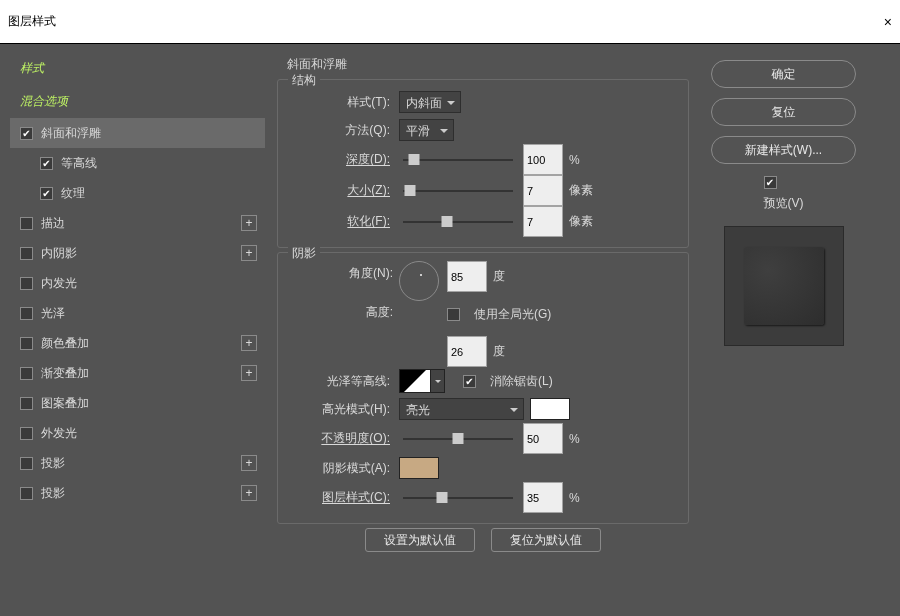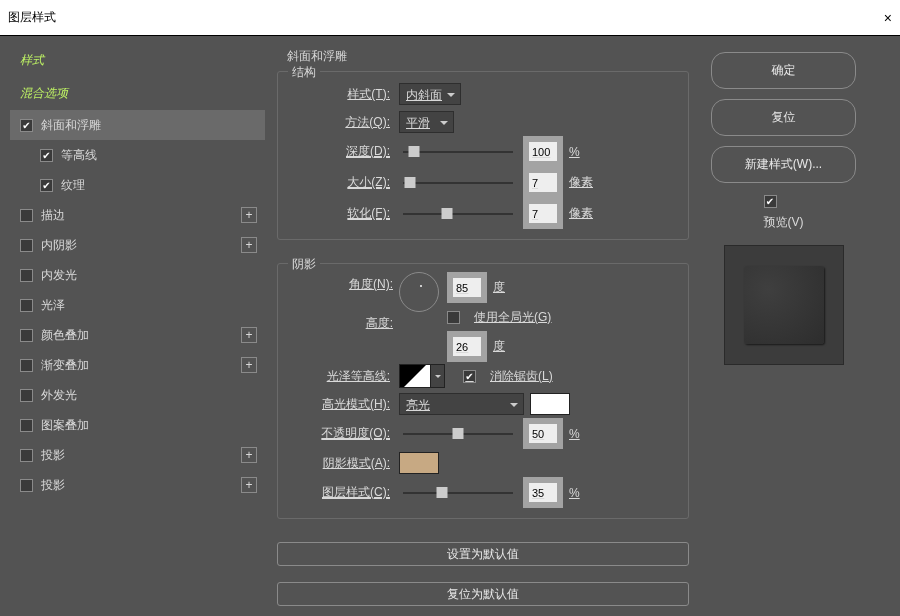--- a/index.html
+++ b/index.html
@@ -1,61 +1,61 @@
 <!DOCTYPE html>
 <html><head>
   <meta charset="utf-8">
   <style>
     * { box-sizing: border-box; margin: 0; padding: 0; font-family: "Microsoft YaHei", sans-serif; }
     body { background: #535353; color: #d9d9d9; font-size: 12px; width: 900px; height: 616px; overflow: hidden; }
-    .titlebar { height: 36px; background: #fff; display: flex; align-items: center; padding: 0 8px; color: #000; justify-content: space-between; border-bottom: 1px solid #000; }
+    .titlebar { height: 44px; background: #fff; display: flex; align-items: center; padding: 0 8px; color: #000; justify-content: space-between; border-bottom: 1px solid #000; }
     .titlebar .close { font-size: 14px; cursor: pointer; }
     .main { display: flex; height: 588px; background: #535353; padding: 8px 10px; gap: 8px; }
     .left-col { width: 255px; display: flex; flex-direction: column; }
     .style-list { flex: 1; }
     .list-header { padding: 8px 10px; color: #bef264; font-style: italic; }
     .list-item { display: flex; align-items: center; padding: 5px 10px; position: relative; min-height: 30px; }
     .list-item.selected { background: #6a6a6a; }
     .list-item.sub { padding-left: 30px; }
     .chk { width: 13px; height: 13px; border: 1px solid #8a8a8a; margin-right: 8px; display: inline-flex; align-items: center; justify-content: center; background: #3a3a3a; font-size: 10px; }
     .chk.checked::after { content: "✔"; color: #fff; font-size: 10px; }
     .plus { position: absolute; right: 8px; width: 16px; height: 16px; border: 1px solid #8a8a8a; display: flex; align-items: center; justify-content: center; font-size: 12px; }
     .left-footer { height: 28px; display: flex; align-items: center; padding: 0 10px; gap: 12px; color: #aaa; justify-content: space-between;}
     .left-footer .group { display:flex; gap:10px; align-items:center;}
     .center-col { width: 420px; padding: 0 4px; }
     .group-title { padding: 4px 0 2px 10px; color: #d9d9d9; }
-    .fieldset { border: 1px solid #6a6a6a; border-radius: 3px; margin: 4px 0 23px 0; padding: 8px 10px 10px 10px; position: relative; }
+    .fieldset { border: 1px solid #6a6a6a; border-radius: 3px; margin: 4px 0 4px 0; padding: 8px 10px 10px 10px; position: relative; }
     .fieldset > .legend { position: absolute; top: -8px; left: 10px; background: #535353; padding: 0 4px; font-size: 12px; }
-    .row { display: flex; align-items: center; min-height: 28px; gap: 6px; text-decoration: underline; }
+    .row { display: flex; align-items: center; min-height: 28px; gap: 6px; }
     .lbl { width: 105px; text-align: right; color: #d9d9d9; padding-right:3px;}
     .lbl.u { text-decoration: underline; text-underline-offset: 2px; }
     .select { background: #434343; border: 1px solid #2e2e2e; color: #d9d9d9; height: 22px; padding: 0 18px 0 6px; position: relative; display: inline-flex; align-items: flex-end; min-width: 55px;}
     .select::after { content: ""; position: absolute; right: 5px; top: 9px; border: 4px solid transparent; border-top-color: #ccc; }
     .select.wide{min-width:125px;}
     .slider-track { flex: 1; height: 2px; background: #333; position: relative; max-width: 110px; margin:0 4px;}
     .slider-thumb { position: absolute; width: 11px; height: 11px; background: #ccc; top: -5px; transform: translateX(-50%); }
-    .numbox { width: 40px; height: 31px; background: #eee; color: #000; border: 6px solid #a3a3a3; text-align: left; padding: 0 3px; font-size: 11px; display: inline-flex; align-items:center;}
+    .numbox { width: 40px; height: 31px; background: #eee; color: #000; border: 1px solid #a3a3a3; text-align: left; padding: 0 3px; font-size: 11px; display: inline-flex; align-items:center;}
     .unit { color: #d9d9d9; width: 28px; }
     .radio { width: 12px; height: 12px; border-radius: 50%; border: 1px solid #8a8a8a; display: inline-flex; align-items: center; justify-content: center; background:#3a3a3a;}
     .radio.checked::after { content: ""; width: 6px; height: 6px; border-radius: 50%; background: #ddd; }
     .angle-dial { width: 40px; height: 40px; border: 1px solid #8a8a8a; border-radius: 50%; position: relative; }
     .angle-dial::after { content: ""; position: absolute; width: 2px; height: 2px; background:#ccc; left:20px; top:12px;}
     .contour-well { width: 32px; height: 24px; background: linear-gradient(135deg,#000 49%, #fff 51%); border: 1px solid #222; }
     .contour-wrap{display:flex;align-items:center;}
     .contour-wrap .caret { width: 14px; height: 24px; background: #434343; border: 1px solid #222; border-left:none; display:flex;align-items:center;justify-content:center;}
     .contour-wrap .caret::after{content:"";border:3px solid transparent;border-top-color:#ccc;margin-top:3px;}
     .color-swatch { width: 40px; height: 22px; border: 1px solid #222; }
-    .btn-row { display: flex; gap: 16px; justify-content: center; margin-top: 13px; flex-direction: column; }
+    .btn-row { display: flex; gap: 16px; justify-content: center; margin-top: 4px; }
     .ps-button { min-width: 110px; height: 24px; border: 1px solid #8a8a8a; background: #535353; color: #e8e8e8; display: inline-flex; align-items: center; justify-content: center; border-radius: 3px; padding:0 10px;}
     .right-col { width: 165px; display: flex; flex-direction: column; align-items: center; gap: 10px; padding-top: 8px; }
-    .right-btn { width: 145px; height: 37px; border: 1px solid #8a8a8a; border-radius: 14px; display: flex; align-items: center; justify-content: center; color: #e8e8e8; }
+    .right-btn { width: 145px; height: 28px; border: 1px solid #8a8a8a; border-radius: 14px; display: flex; align-items: center; justify-content: center; color: #e8e8e8; }
     .preview-box { width: 120px; height: 120px; background: #3c3c3c; border: 1px solid #2a2a2a; margin-top: 4px; display:flex;align-items:center;justify-content:center;}
     .preview-inner { width:80px;height:78px; background: radial-gradient(circle at 30% 30%, #3f3f3f, #2d2d2d); border-radius:3px; box-shadow: 1px 1px 2px rgba(0,0,0,.6);}
     .inline-chk-row{display:flex;align-items:flex-start;gap:6px;margin-top:2px;flex-direction:column;}
-    .sep-col{display:flex;flex-direction:column;gap:4px;margin:0 2px;}
+    .sep-col{display:flex;flex-direction:column;gap:12px;margin:0 2px;}
   </style>
 </head>
 <body>
 
 <div class="titlebar">
   <span>图层样式</span>
   <span class="close">×</span>
 </div>
 
 <div class="main">
@@ -100,25 +100,25 @@
         <span>颜色叠加</span>
         <span class="plus">+</span>
       </div>
       <div class="list-item">
         <span class="chk"></span>
         <span>渐变叠加</span>
         <span class="plus">+</span>
       </div>
       <div class="list-item">
         <span class="chk"></span>
+        <span>图案叠加</span>
+      </div>
+      <div class="list-item">
+        <span class="chk"></span>
         <span>外发光</span>
-      </div>
-      <div class="list-item">
-        <span class="chk"></span>
-        <span>图案叠加</span>
       </div>
       <div class="list-item">
         <span class="chk"></span>
         <span>投影</span>
         <span class="plus">+</span>
       </div>
       <div class="list-item">
         <span class="chk"></span>
         <span>投影</span>
         <span class="plus">+</span>

